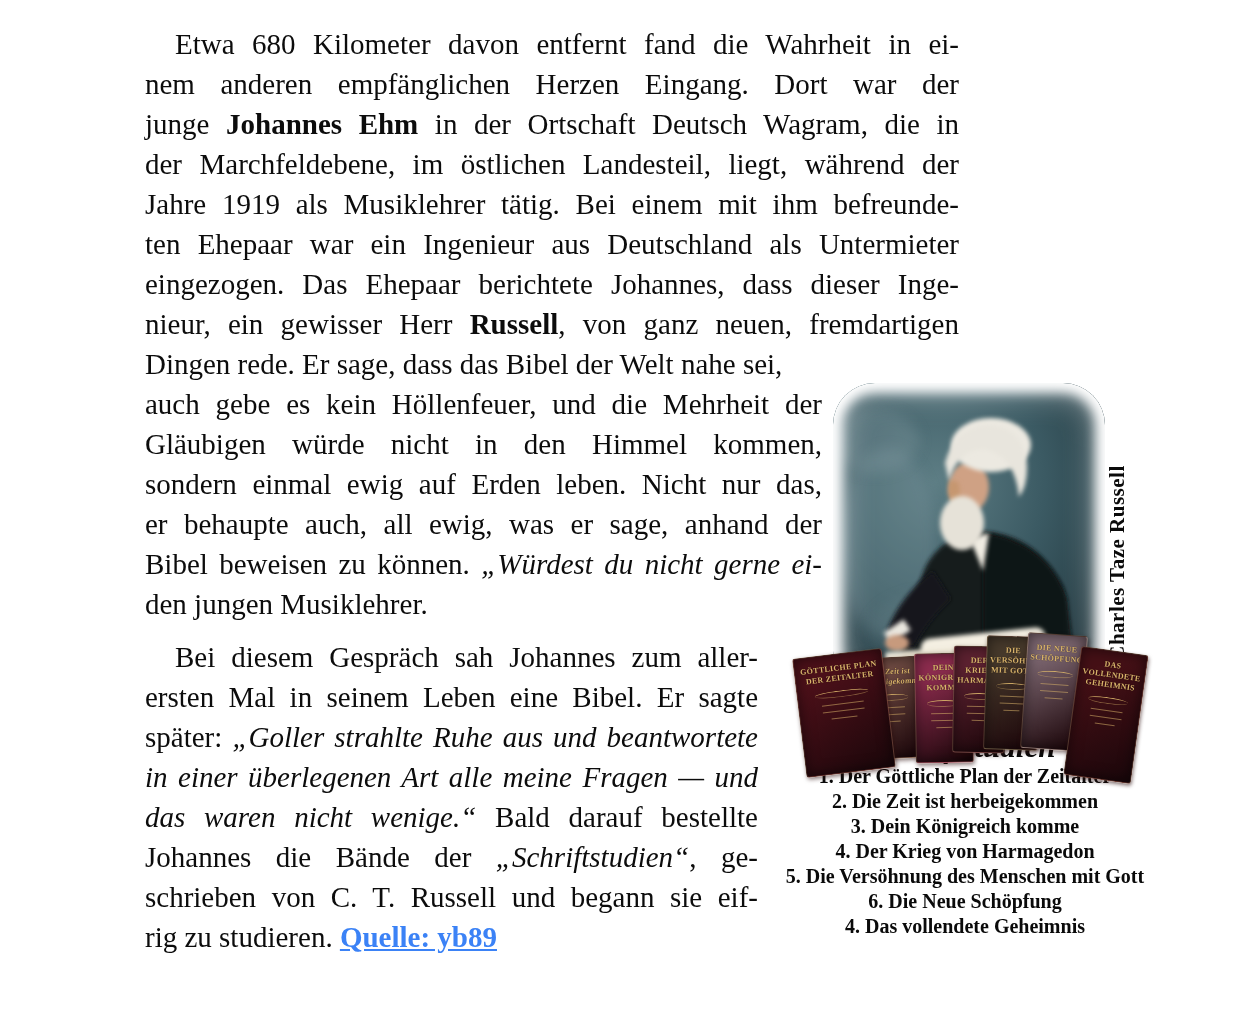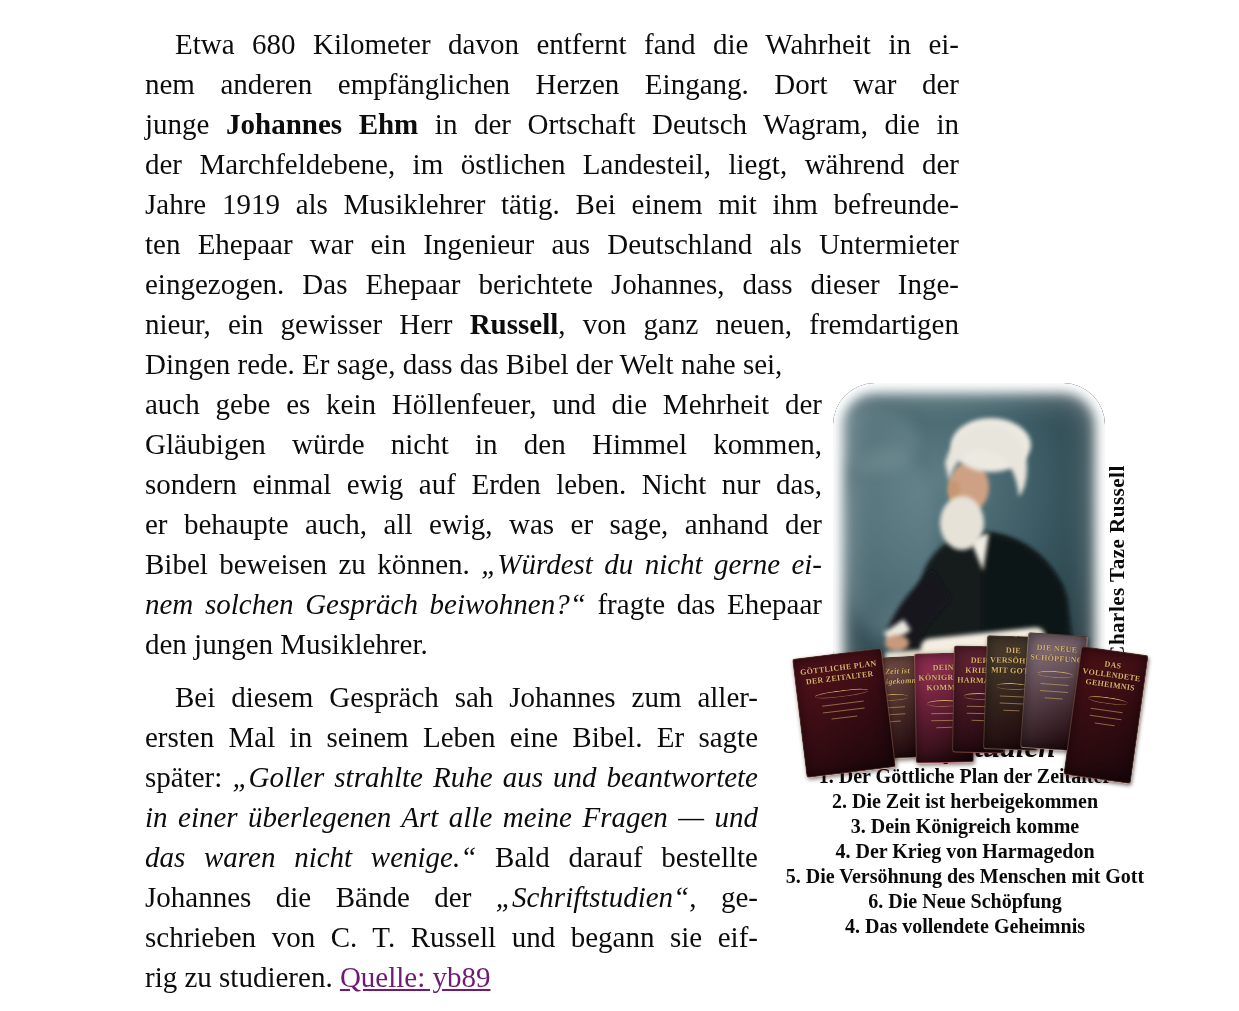--- a/index.html
+++ b/index.html
@@ -22,23 +22,24 @@
   .text-block { font-size: 29px; line-height: 40px; }
   .text-line {
     text-align: justify;
     text-align-last: justify;
     white-space: normal;
   }
   .text-line.no-just { text-align-last: left; }
   .seg-b { font-weight: bold; }
   .seg-i { font-style: italic; }
   .seg-l {
-    color: #701a75;
+    color: #3b82f6;
     text-decoration: underline;
     cursor: pointer;
+    font-weight: bold;
   }
 
   
   .photo {
     position: absolute;
     left: 833px; top: 383px;
     width: 272px; height: 310px;
     border-radius: 42px;
     overflow: hidden;
   }
@@ -137,21 +138,20 @@
         <div class="text-line"><span>eingezogen. Das Ehepaar berichtete Johannes, dass dieser Inge-</span></div>
         <div class="text-line"><span>nieur, ein gewisser Herr </span><span class="seg-b">Russell</span><span>, von ganz neuen, fremdartigen</span></div>
         <div class="text-line no-just"><span>Dingen rede. Er sage, dass das Bibel der Welt nahe sei,</span></div>
       </div>
       <div class="text-block" style="width: 677px;">
         <div class="text-line"><span>auch gebe es kein Höllenfeuer, und die Mehrheit der</span></div>
         <div class="text-line"><span>Gläubigen würde nicht in den Himmel kommen,</span></div>
         <div class="text-line"><span>sondern einmal ewig auf Erden leben. Nicht nur das,</span></div>
         <div class="text-line"><span>er behaupte auch, all ewig, was er sage, anhand der</span></div>
         <div class="text-line"><span>Bibel beweisen zu können. </span><span class="seg-i">„Würdest du nicht gerne ei-</span></div>
-        <div class="text-line"><span class="seg-i">nem solchen Gespräch beiwohnen?“</span><span> fragte das Ehepaar</span></div>
         <div class="text-line no-just"><span>den jungen Musiklehrer.</span></div>
       </div>
       <div class="text-block" style="width: 613px; margin-top: 13px;">
         <div class="text-line" style="text-indent: 30px;"><span>Bei diesem Gespräch sah Johannes zum aller-</span></div>
         <div class="text-line"><span>ersten Mal in seinem Leben eine Bibel. Er sagte</span></div>
         <div class="text-line"><span>später: </span><span class="seg-i">„Goller strahlte Ruhe aus und beantwortete</span></div>
         <div class="text-line"><span class="seg-i">in einer überlegenen Art alle meine Fragen — und</span></div>
         <div class="text-line"><span class="seg-i">das waren nicht wenige.“</span><span> Bald darauf bestellte</span></div>
         <div class="text-line"><span>Johannes die Bände der </span><span class="seg-i">„Schriftstudien“</span><span>, ge-</span></div>
         <div class="text-line"><span>schrieben von C. T. Russell und begann sie eif-</span></div>

